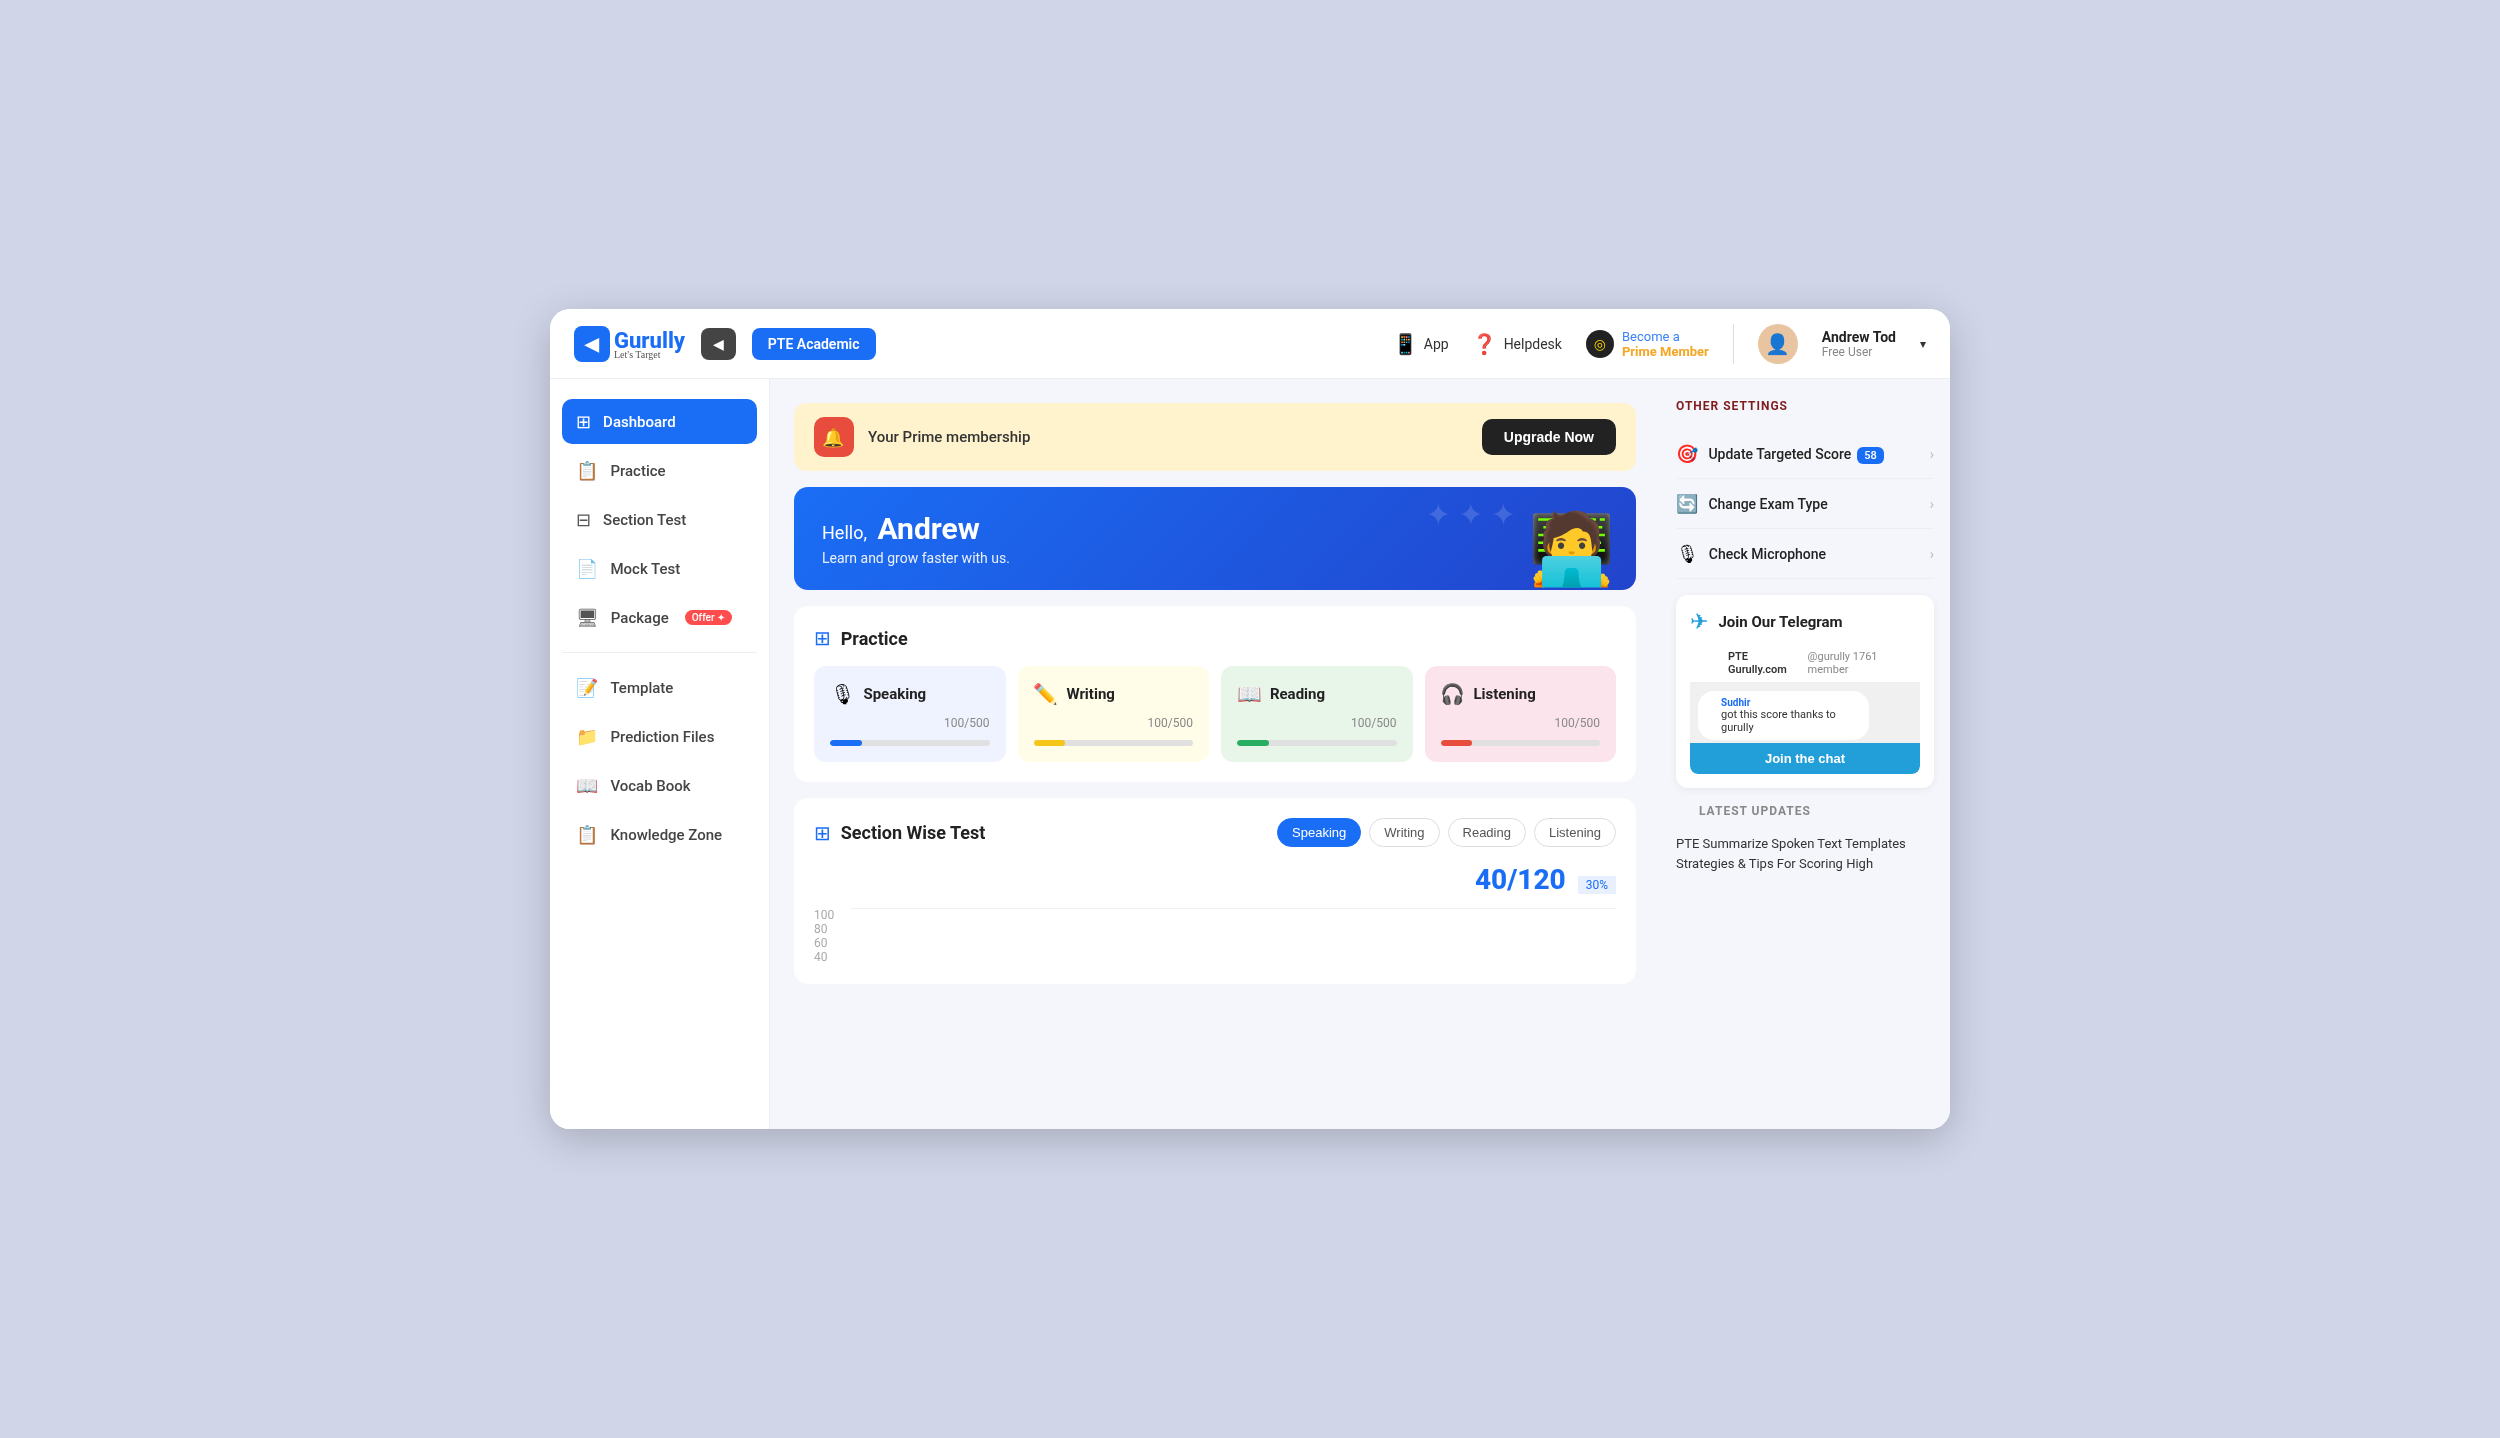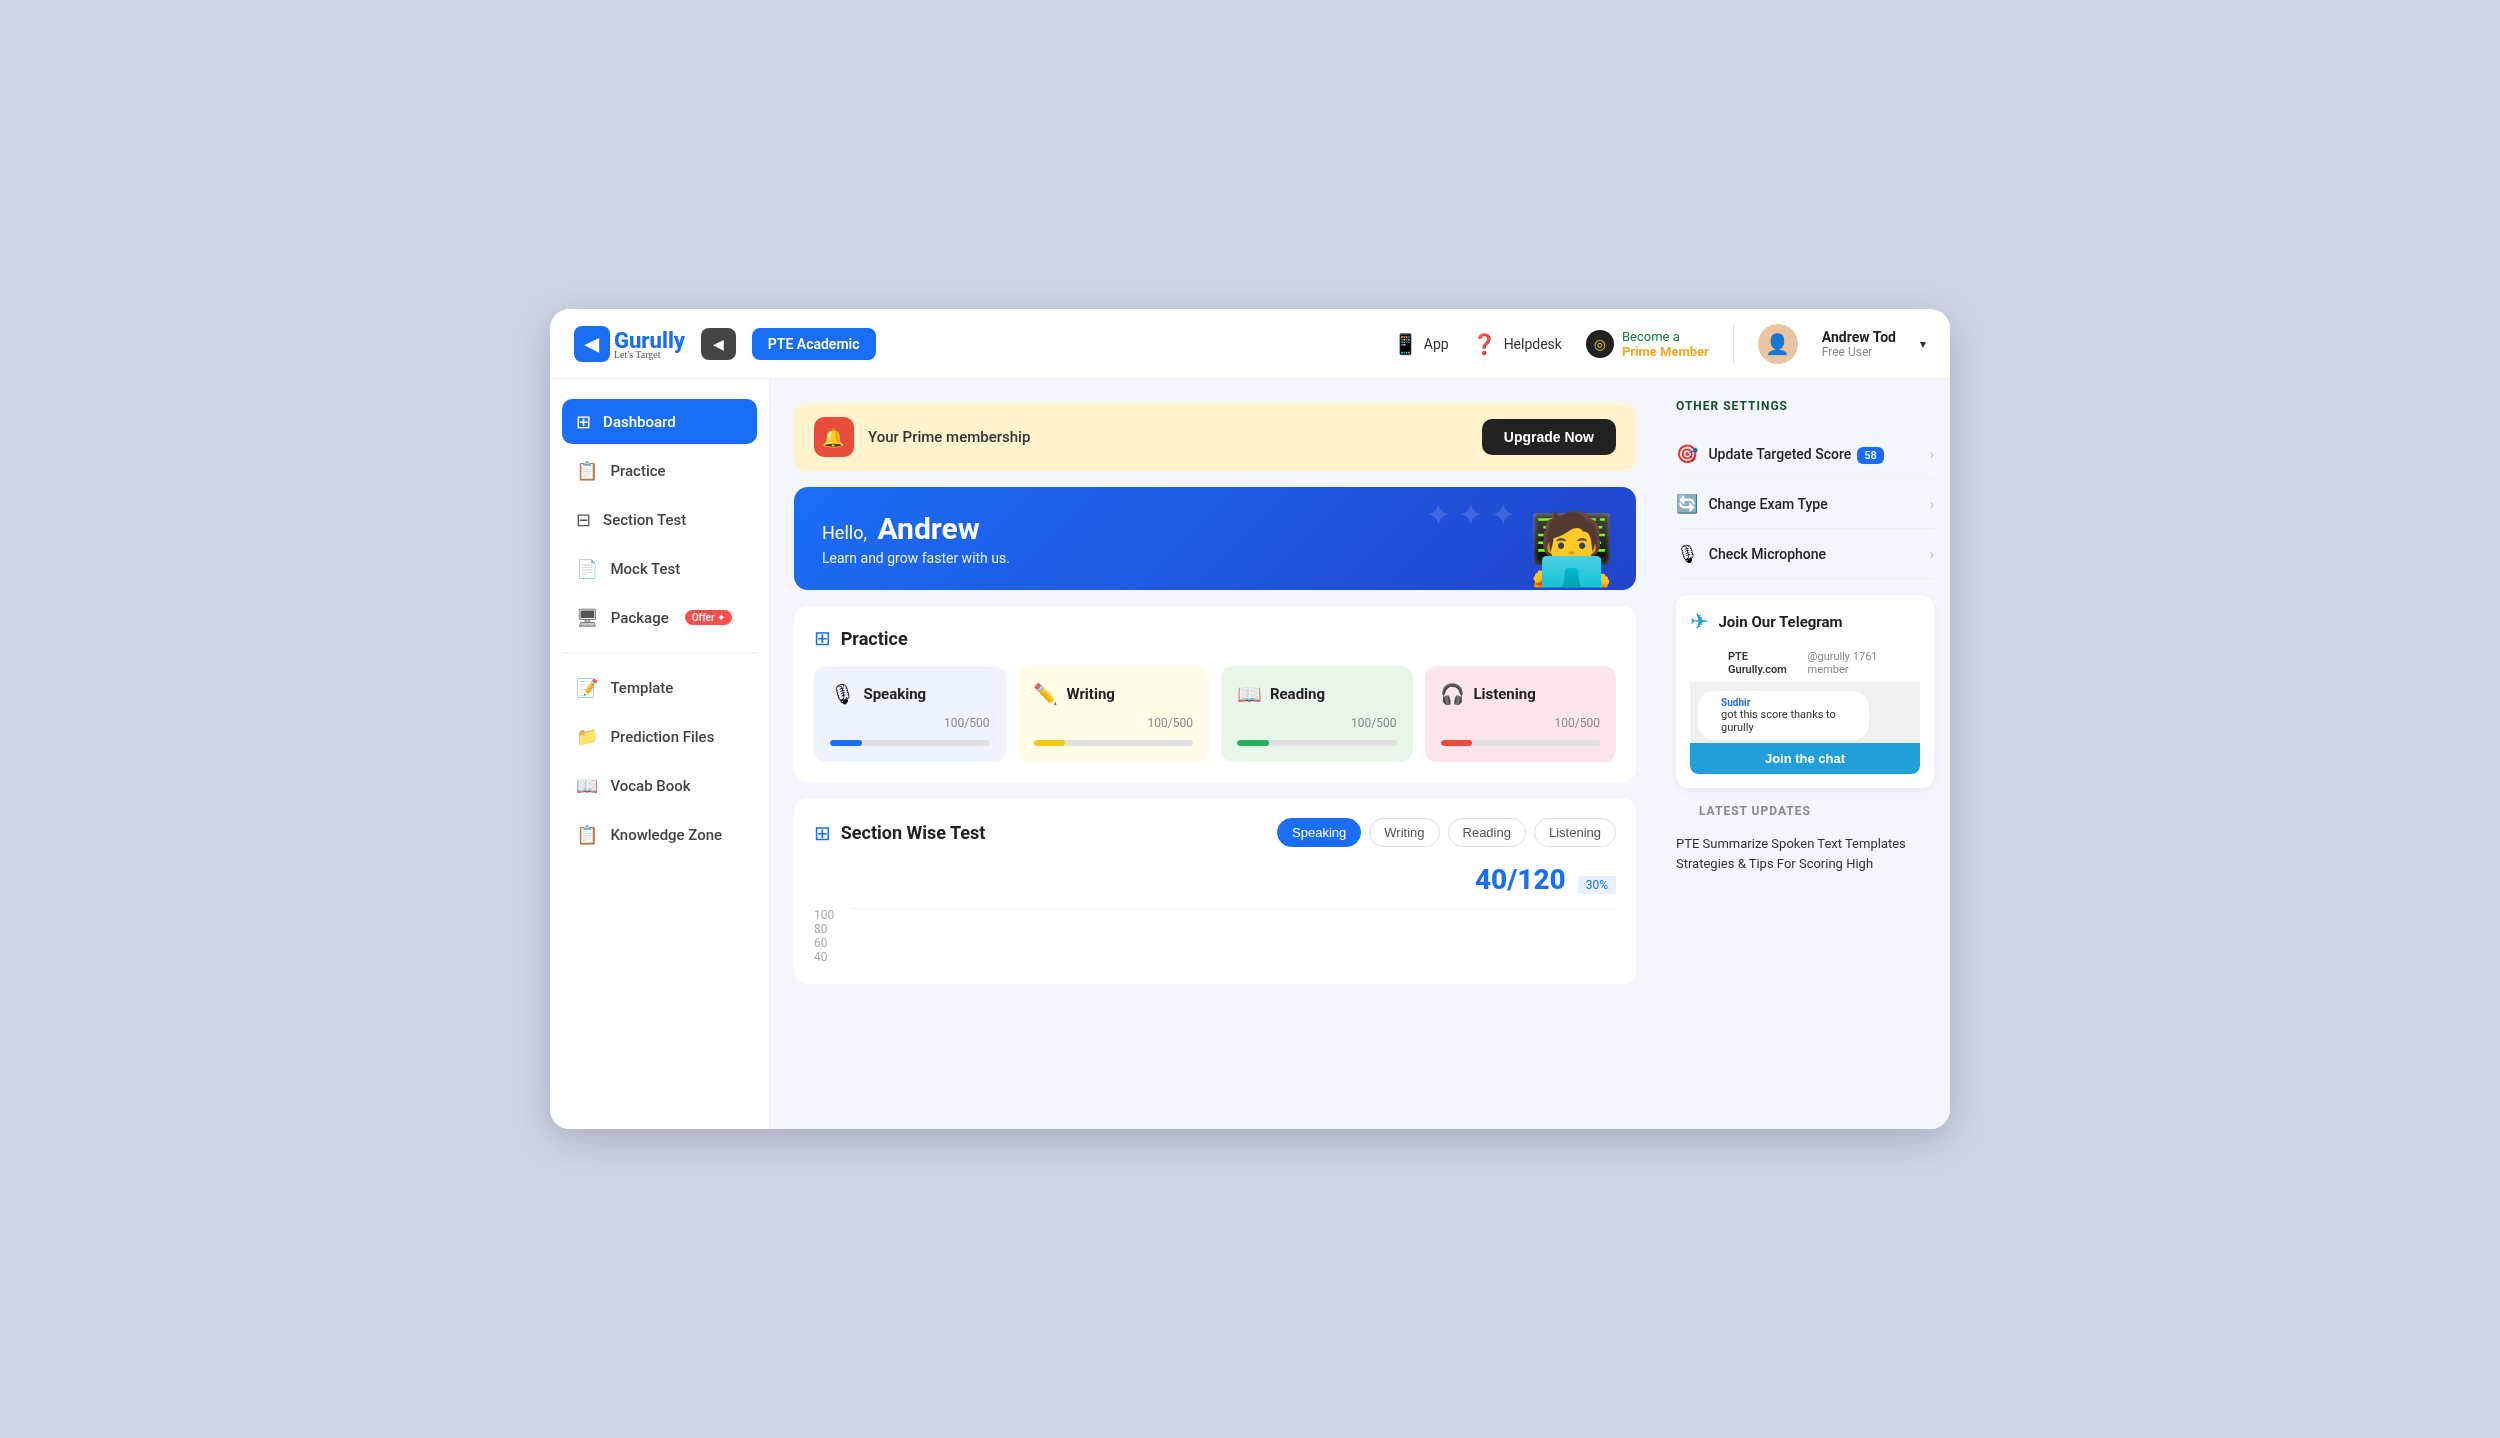--- a/index.html
+++ b/index.html
@@ -110,21 +110,21 @@
       width: 28px;
       height: 28px;
       border-radius: 50%;
       background: #222;
       display: flex;
       align-items: center;
       justify-content: center;
       color: #ffd700;
       font-size: 14px;
     }
-    .prime-text .title { font-size: 13px; color: #15803d; }
+    .prime-text .title { font-size: 13px; color: #3b82f6; }
     .prime-text .subtitle { font-size: 13px; color: #f5a623; font-weight: 700; }
     .divider-vertical { width: 1px; height: 40px; background: #ddd; }
     .user-avatar {
       width: 40px;
       height: 40px;
       border-radius: 50%;
       background: #e8c4a0;
       overflow: hidden;
       display: flex;
       align-items: center;
@@ -375,21 +375,21 @@
       width: 290px;
       background: #f4f6fb;
       padding: 20px 16px;
       display: flex;
       flex-direction: column;
       gap: 16px;
     }
     .other-settings-title {
       font-size: 12px;
       font-weight: 700;
-      color: #14532d;
+      color: #7f1d1d;
       letter-spacing: 1px;
       text-transform: uppercase;
     }
     .settings-items { display: flex; flex-direction: column; gap: 0; }
     .settings-item {
       display: flex;
       align-items: center;
       padding: 14px 0;
       border-bottom: 1px solid #eee;
       cursor: pointer;

